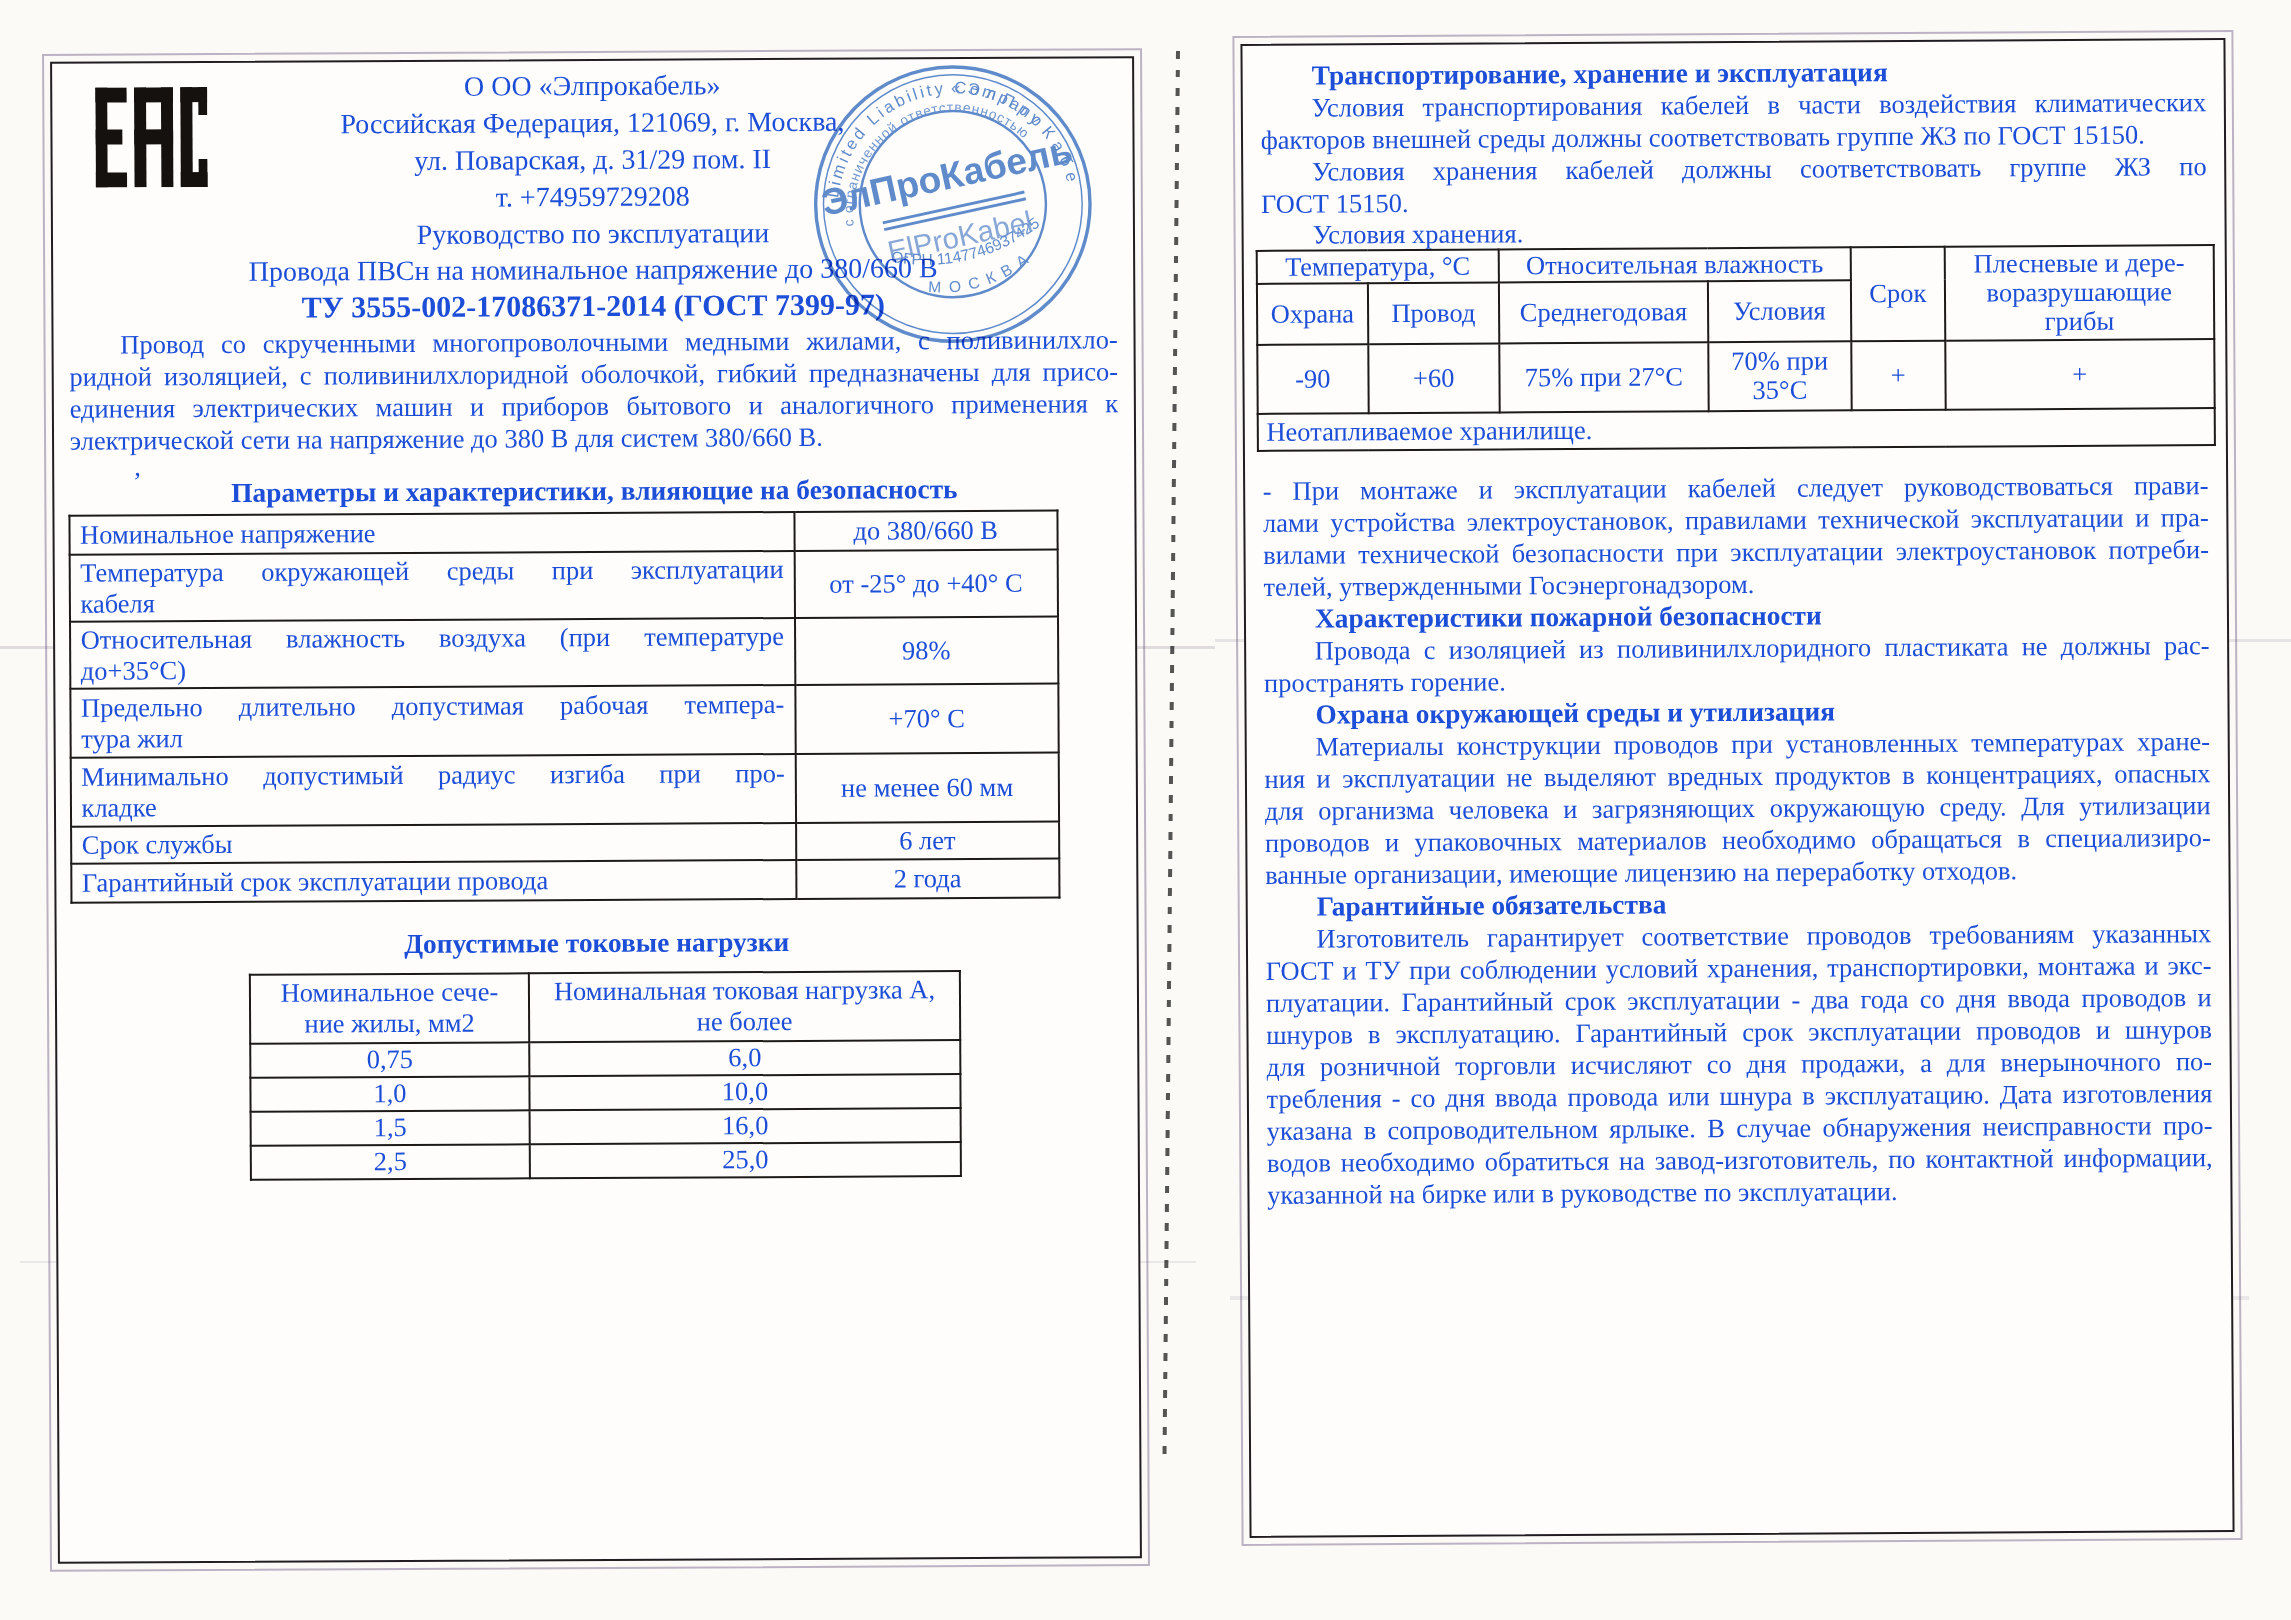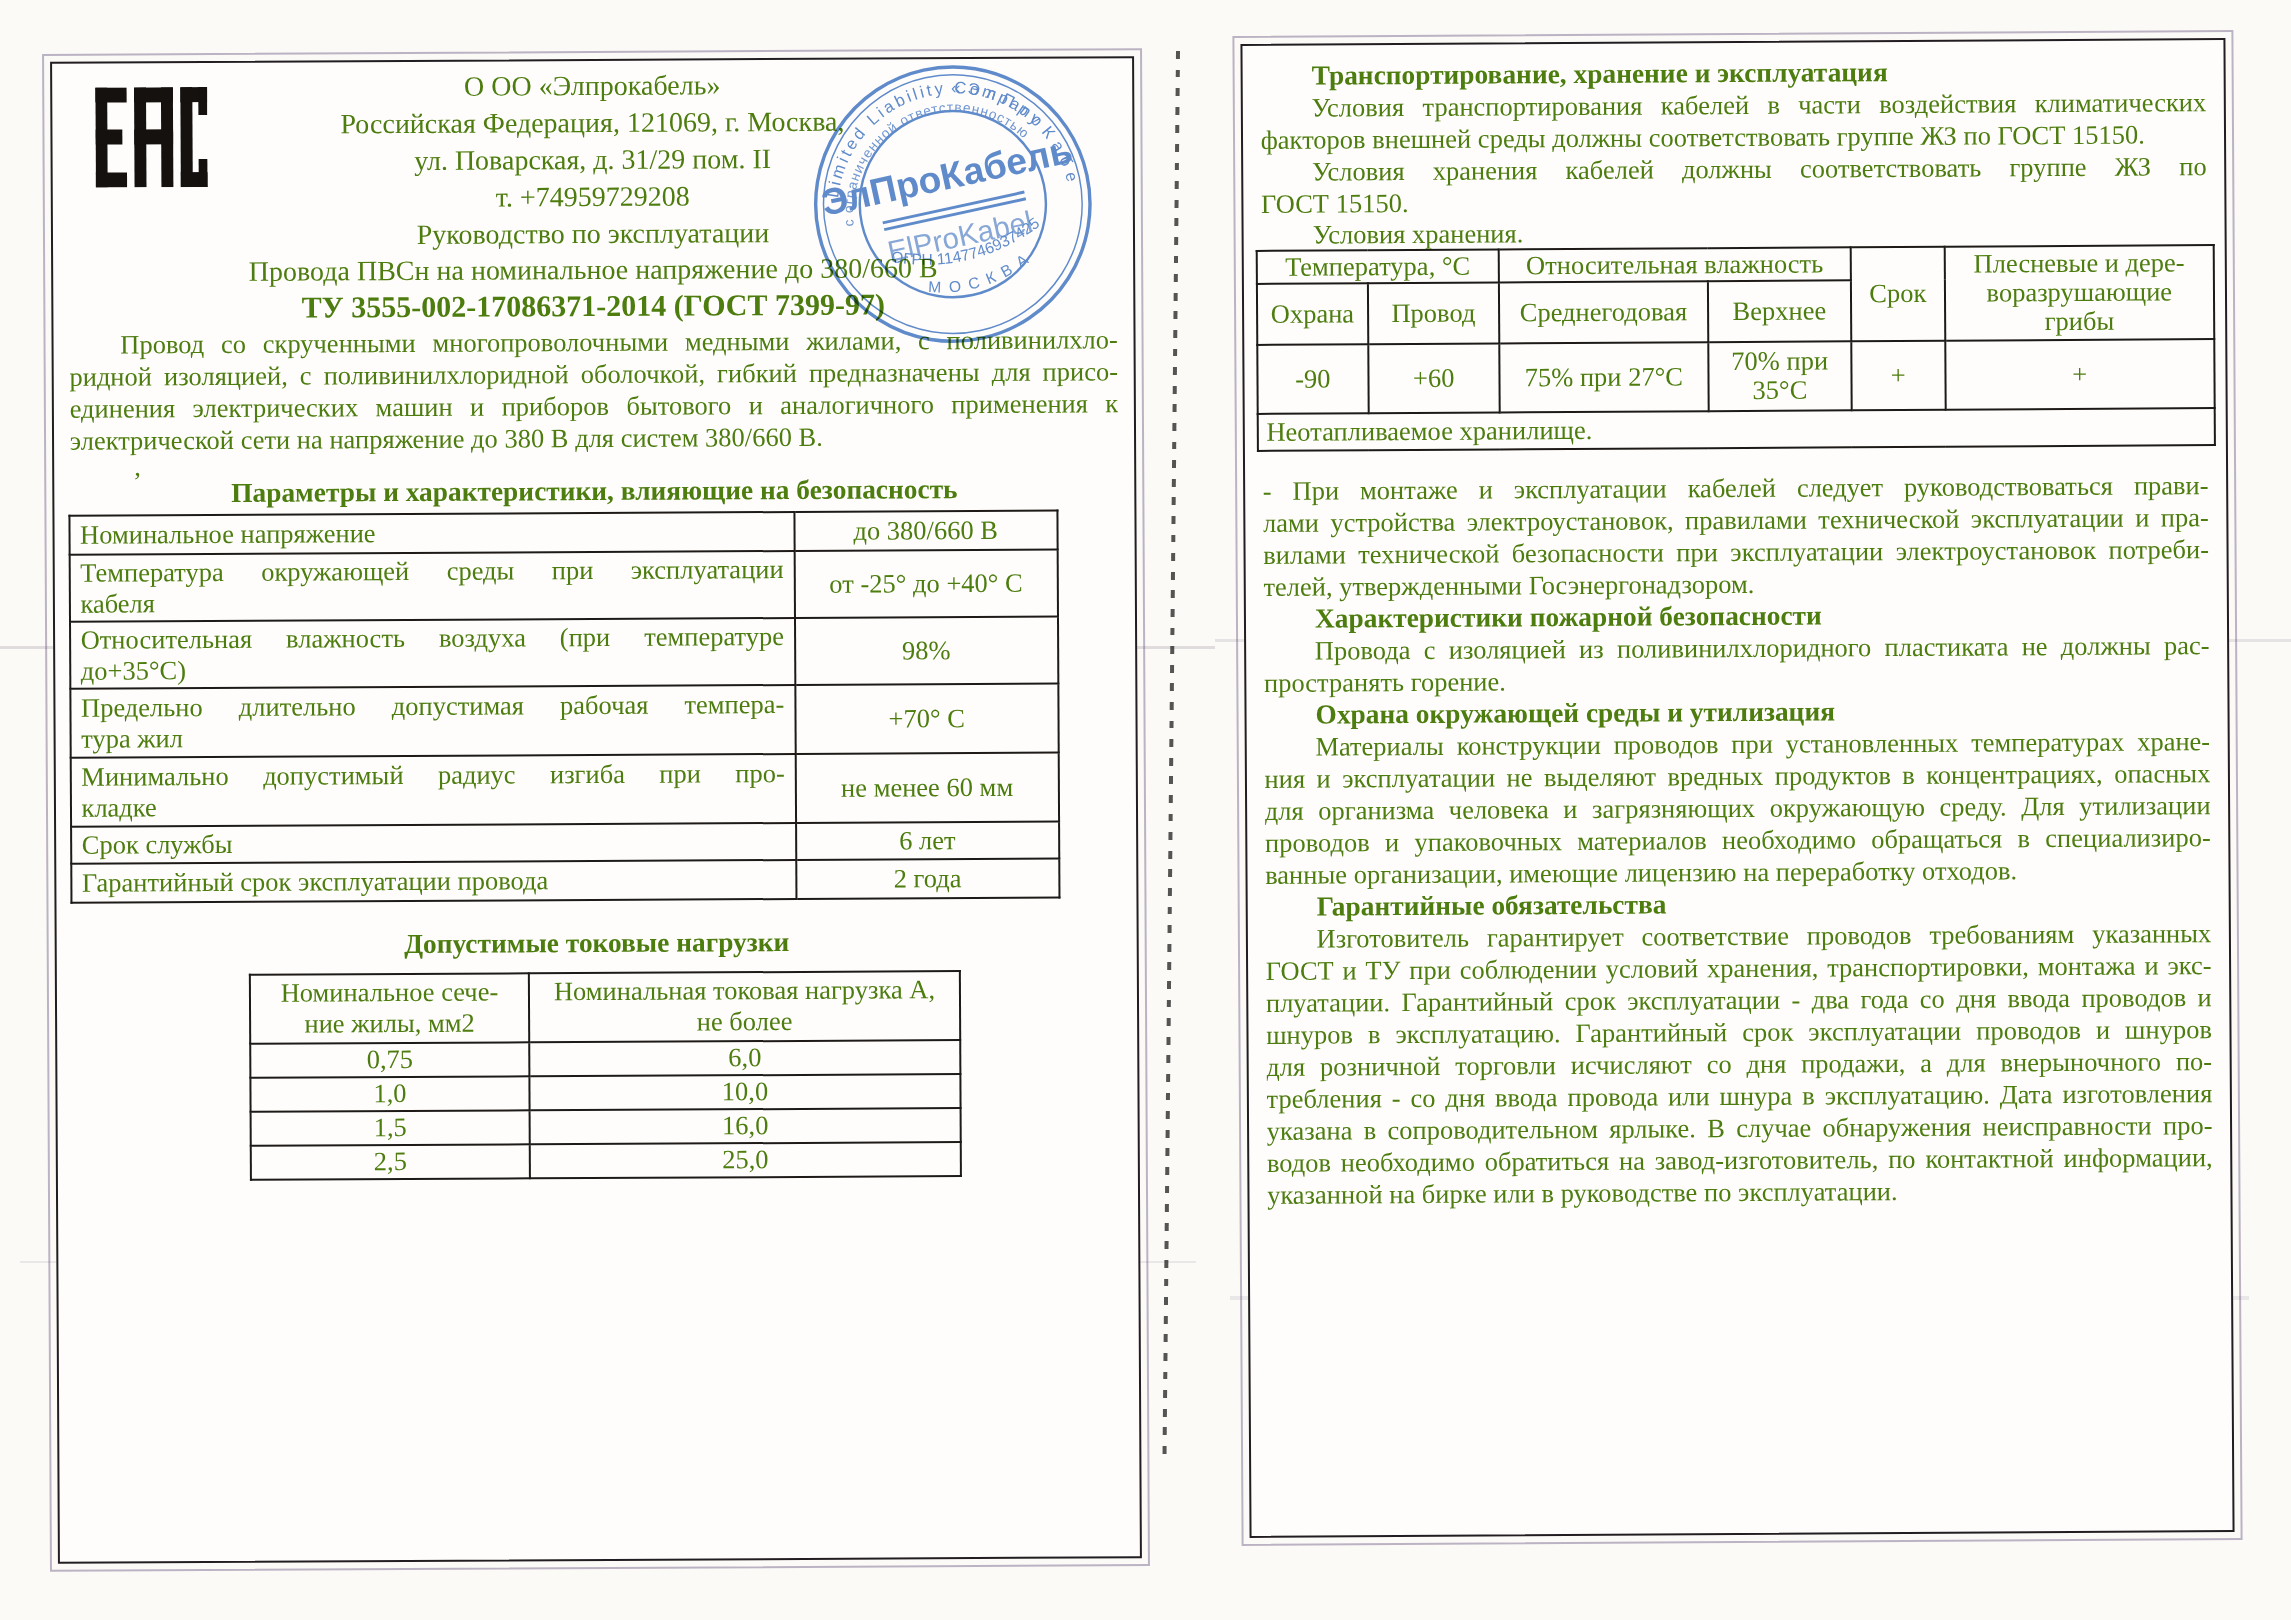--- a/index.html
+++ b/index.html
@@ -1,19 +1,19 @@
 <!DOCTYPE html>
 <html><head>
 <meta charset="utf-8">
 <style>
   html,body { margin:0; padding:0; background:#e9e7e2; }
   .canvas {
     position:relative; width:2292px; height:1620px; margin:0 auto;
     background:#fbfaf7; overflow:hidden;
-    font-family:"Liberation Serif","DejaVu Serif",serif; color:#4d7c0f;
+    font-family:"Liberation Serif","DejaVu Serif",serif; color:#1d4ed8;
   }
   
   .artifact { position:absolute; pointer-events:none; }
   .artifact.h1 { left:0; top:646px; width:1215px; height:2.9px; background:rgba(185,172,182,.40); }
   .artifact.h1b { left:1215px; top:639px; width:1076px; height:2.9px; background:rgba(190,182,190,.35); }
   .artifact.h2 { left:19.6px; top:1261px; width:1176px; height:2px; background:rgba(200,196,204,.35); }
   .artifact.h3 { left:1230px; top:1296px; width:1019px; height:3.9px; background:rgba(205,200,206,.38); }
   .fold {
     position:absolute; left:1176px; top:51px; width:3.9px; height:1404px;
     background:repeating-linear-gradient(to bottom,#2b2b2b 0 7.8px,transparent 7.8px 18.6px);
@@ -309,21 +309,21 @@
                 <div class="jline">Плесневые и дере-</div>
                 <div class="jline">воразрушающие</div>
                 <div class="jline last">грибы</div>
               </div>
             </td>
         </tr>
         <tr style="height:61px">
           <td>Охрана</td>
           <td>Провод</td>
           <td>Среднегодовая</td>
-          <td>Верхнее</td>
+          <td>Условия</td>
         </tr>
         <tr style="height:69px">
           <td>-90</td>
           <td>+60</td>
           <td>75% при 27°С</td>
           <td class="clines">
               <div>
                 <div class="jline">70% при</div>
                 <div class="jline last">35°С</div>
               </div>

